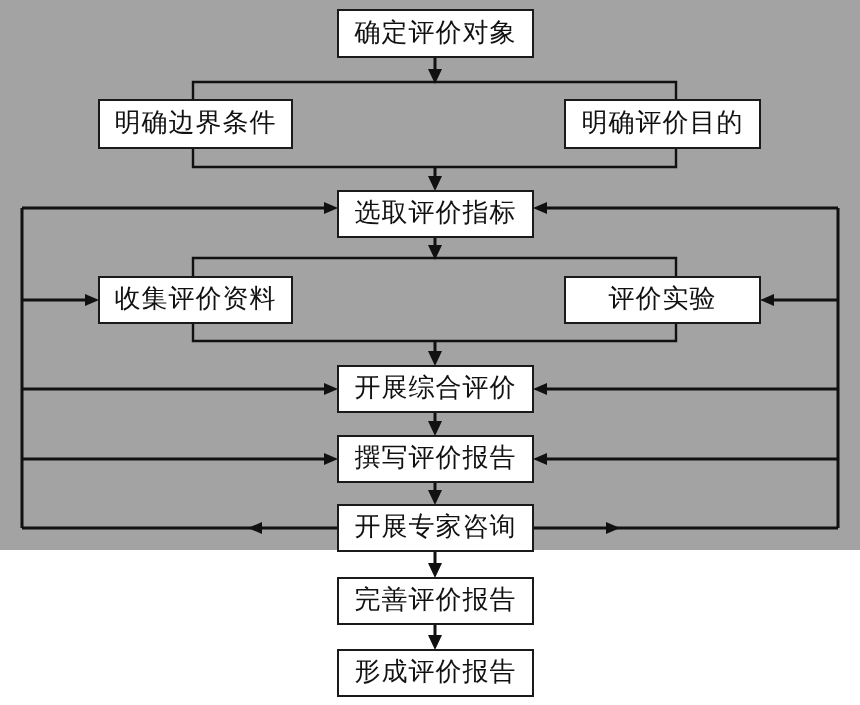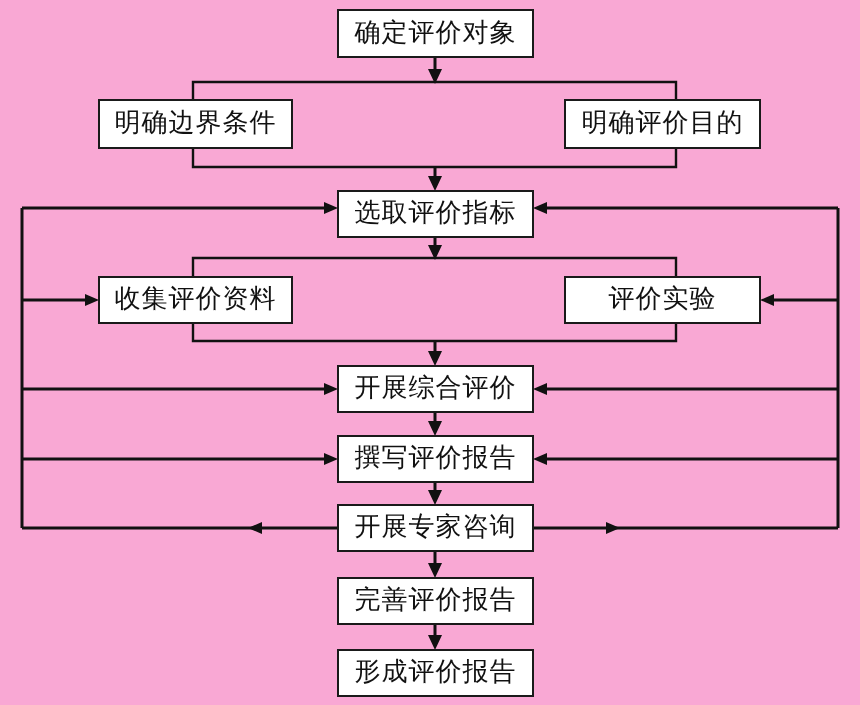--- a/index.html
+++ b/index.html
@@ -10,22 +10,22 @@
   }
   body {
     width: 860px;
     height: 705px;
     font-family: "Liberation Serif", "DejaVu Serif", serif;
     overflow: hidden;
   }
   #flowchart-root {
     position: relative;
     width: 860px;
-    height: 705px;
-    background: #f9a8d4;
+    height: 550px;
+    background: #a3a3a3;
   }
   svg#flow-svg {
     display: block;
     width: 860px;
     height: 705px;
   }
   .node-box {
     fill: #ffffff;
     stroke: #1a1a1a;
     stroke-width: 2;

